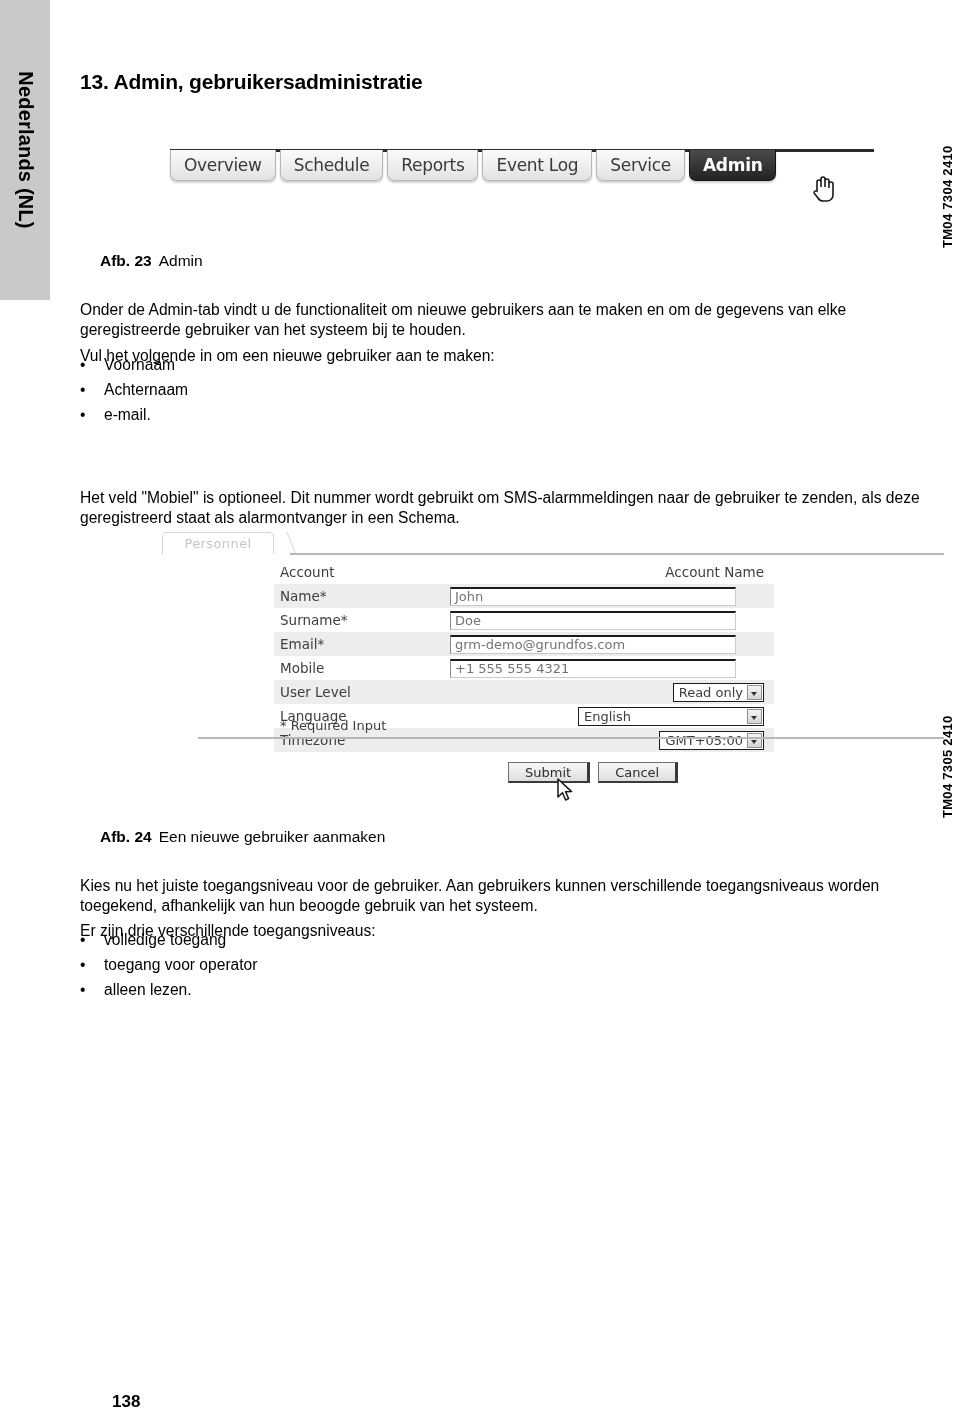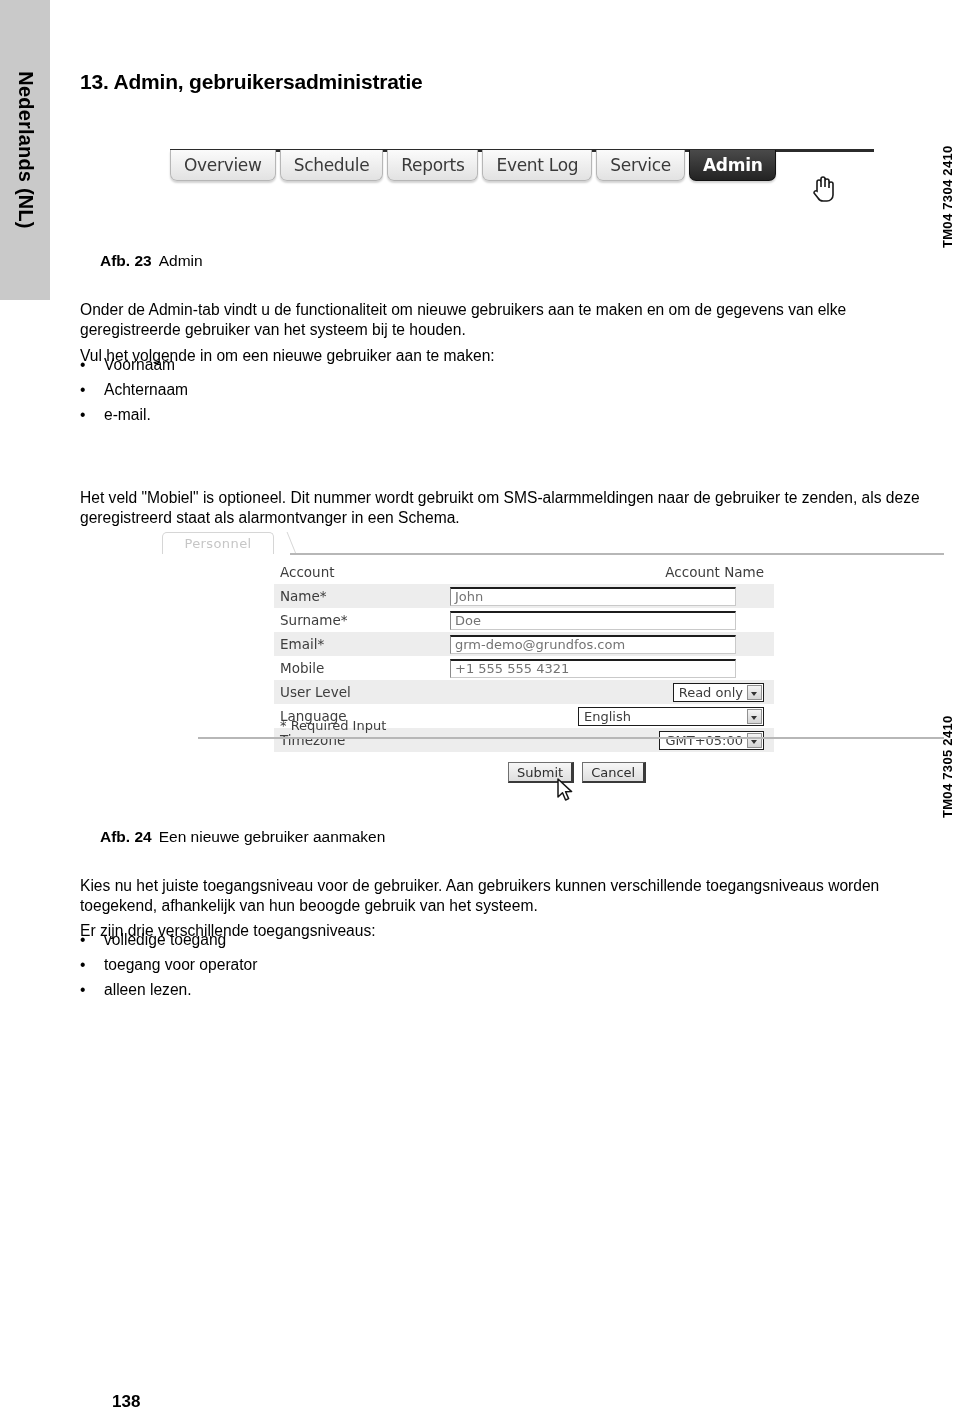--- a/index.html
+++ b/index.html
@@ -295,21 +295,21 @@
     min-width: 62px;
     height: 21px;
     line-height: 20px;
     text-align: center;
     font-size: 13px;
     background: linear-gradient(#f7f7f7, #dedede);
     border: 1px solid #6f6f6f;
     border-right: 3px solid #3a3a3a;
     border-bottom: 2px solid #3a3a3a;
     color: #2e2e2e;
-    padding: 0 8px;
+    padding: 0 16px;
     box-sizing: border-box;
   }
   #form-screenshot .cursor-arrow {
     position: absolute;
     left: 394px;
     top: 248px;
   }
 
   
   .tm-code {

